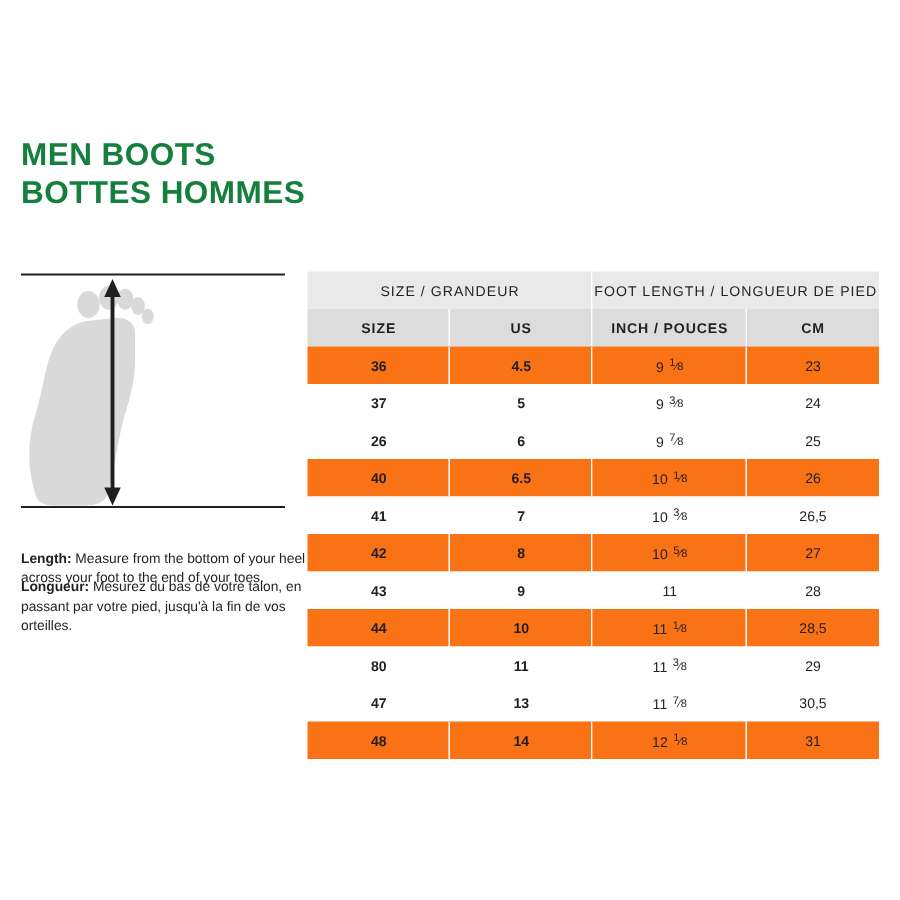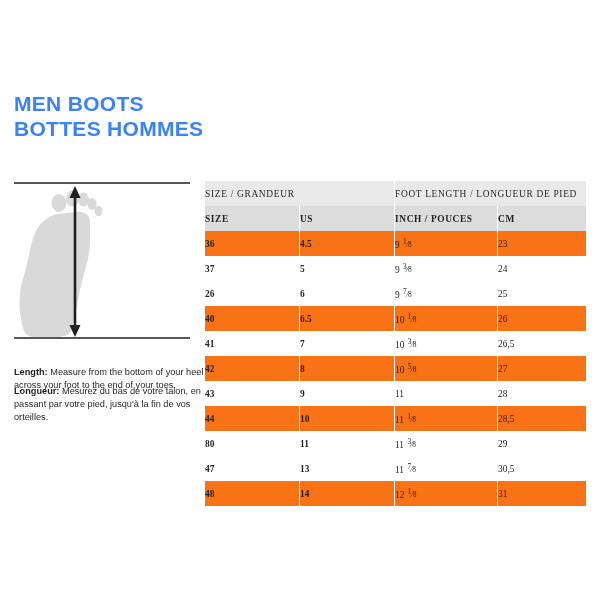--- a/index.html
+++ b/index.html
@@ -25,21 +25,21 @@
   .titles {
     position: absolute;
     left: 14px;
     top: 92px;
     line-height: 1.18;
   }
   .title-line {
     font-size: 21px;
     font-weight: bold;
     letter-spacing: 0.3px;
-    color: #3b82f6;
+    color: #15803d;
     white-space: nowrap;
   }
 
   
   .illus {
     position: absolute;
     left: 14px;
     top: 181px;
     width: 176px;
     height: 160px;
@@ -66,26 +66,26 @@
     width: 381px;
   }
   table.size-table {
     border-collapse: collapse;
     width: 381px;
     table-layout: fixed;
   }
   table.size-table td,
   table.size-table th {
     border: 0;
+    text-align: center;
     vertical-align: middle;
     font-size: 9.4px;
     color: #231f20;
     padding: 0;
     height: 25px;
-    font-family: Liberation Serif, serif;
   }
   .hdr-group td {
     background: #e9e9e9;
     font-size: 9px;
     letter-spacing: 0.7px;
     color: #4d4d4d;
     height: 26px;
   }
   .hdr-sub td {
     background: #dcdcdc;

